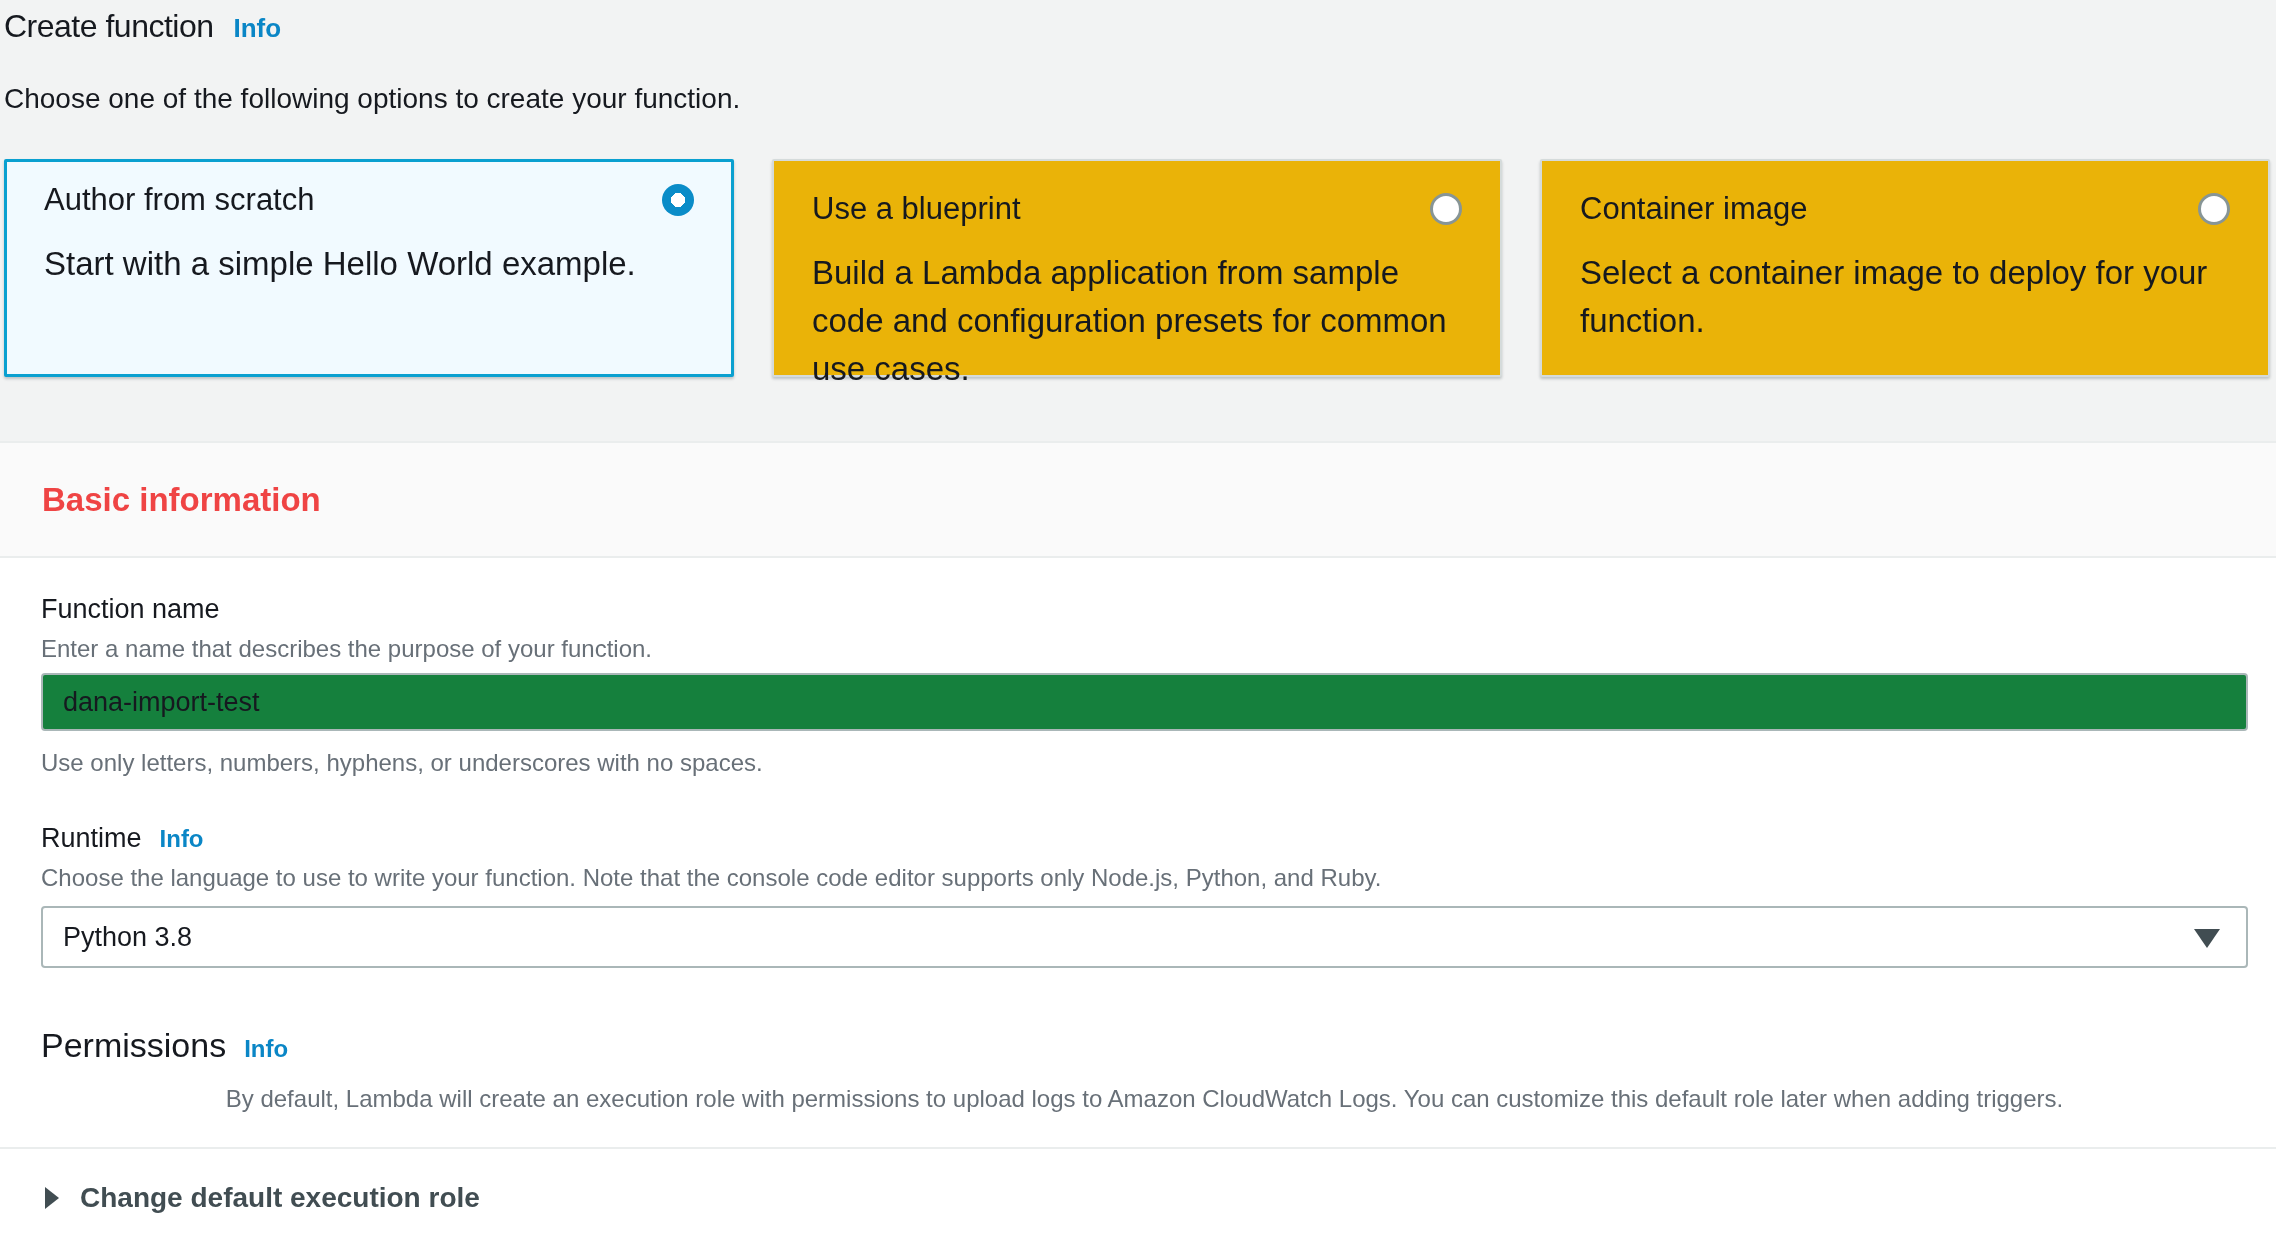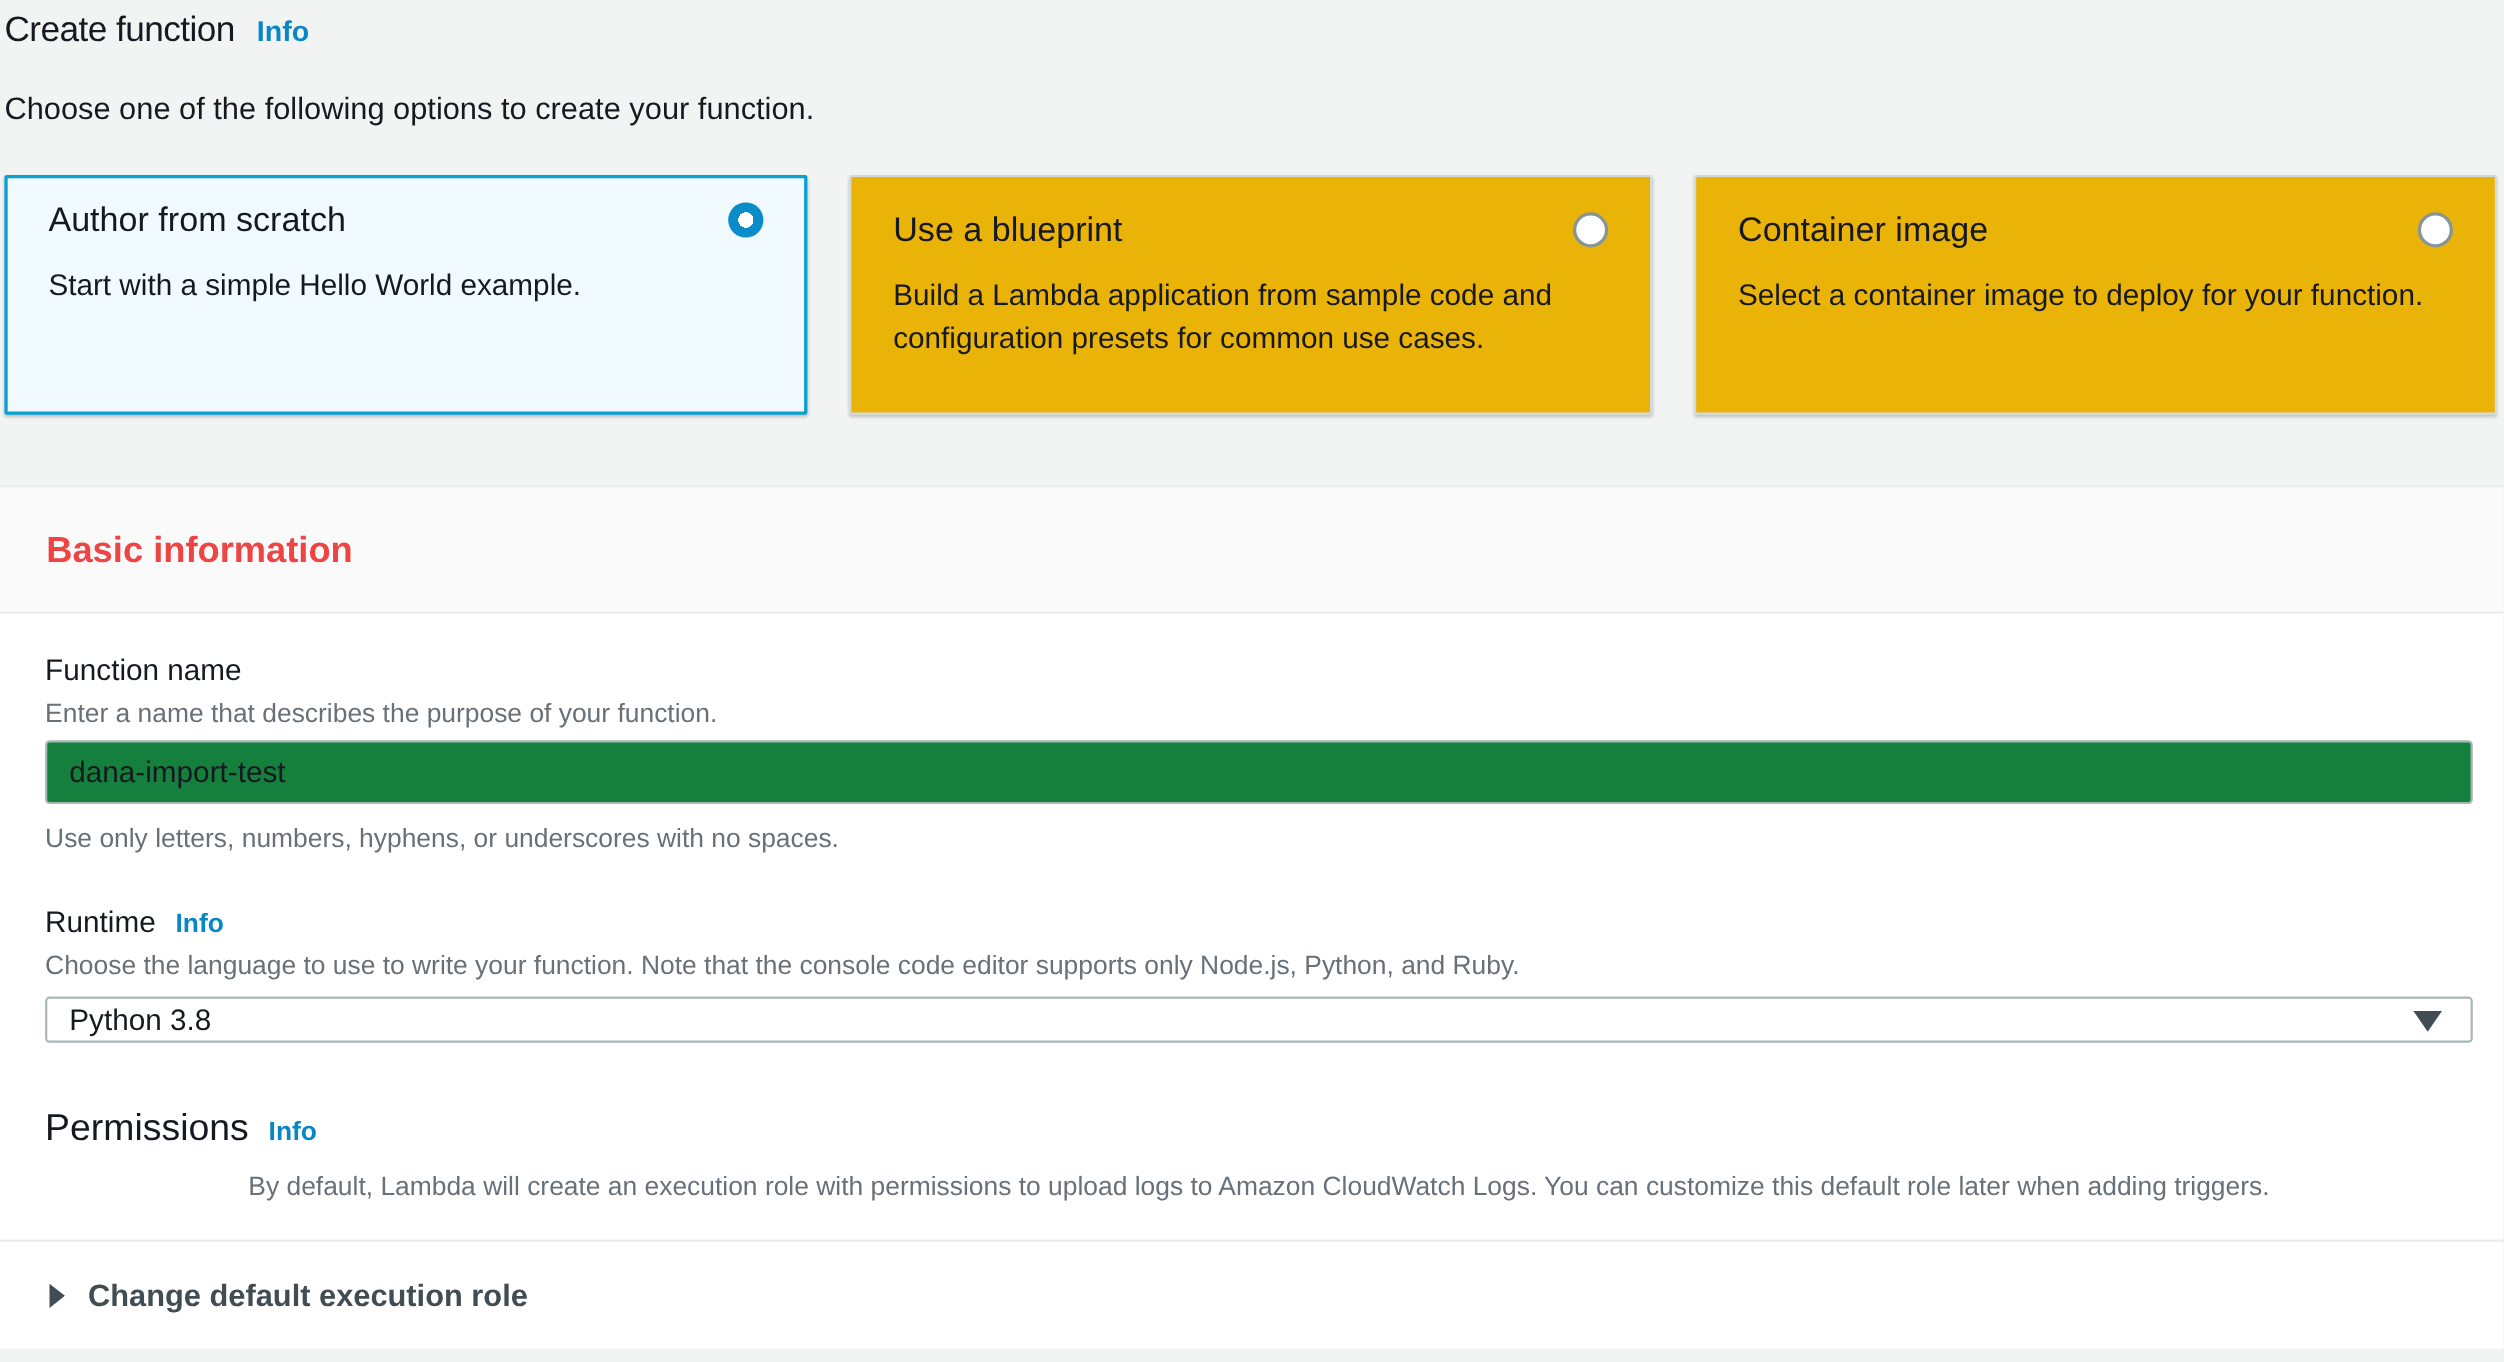--- a/index.html
+++ b/index.html
@@ -35,21 +35,21 @@
   .card-head { display:flex; align-items:center; justify-content:space-between; }
   .card-title { font-size:31px; color:#16191f; }
   .radio {
     width:32px; height:32px; border-radius:50%;
     border:3px solid #879596; background:#ffffff; flex:0 0 auto;
   }
   .radio.on {
     border:none;
     background:radial-gradient(circle, #ffffff 0 7px, #0a8cc8 7px 100%);
   }
-  .card-desc { font-size:27px; line-height:1.45; margin-top:22px; color:#16191f; }
+  .card-desc { font-size:33px; line-height:1.45; margin-top:22px; color:#16191f; }
 
   
   .panel { margin-top:64px; }
   .panel-header {
     height:117px; background:#fafafa;
     border-top:2px solid #eaeded; border-bottom:2px solid #eaeded;
     display:flex; align-items:center; padding-left:42px;
   }
   .panel-header h2 { font-size:33px; font-weight:700; color:#ef4444; }
   .panel-body { background:#ffffff; padding:36px 28px 34px 41px; }
@@ -60,21 +60,21 @@
     border:2px solid #aab7b8; border-radius:4px;
     font-family:"Liberation Sans", sans-serif;
     font-size:27px; color:#16191f; padding:0 20px; background:#15803d;
     outline:none;
   }
   .constraint { margin-top:18px; }
   .runtime-block { margin-top:46px; }
   .label-row { display:flex; align-items:baseline; }
   .label-row .info-link { font-size:24px; margin-left:18px; }
   .select {
-    position:relative; width:100%; height:42px; margin-top:14px;
+    position:relative; width:100%; height:62px; margin-top:14px;
     border:2px solid #aab7b8; border-radius:4px; background:#fff;
     display:flex; align-items:center; padding:0 20px;
     font-size:27px; color:#16191f; cursor:pointer;
   }
   .caret {
     position:absolute; right:26px; top:50%; margin-top:-8px;
     width:0; height:0;
     border-left:13px solid transparent; border-right:13px solid transparent;
     border-top:19px solid #414d52;
   }

